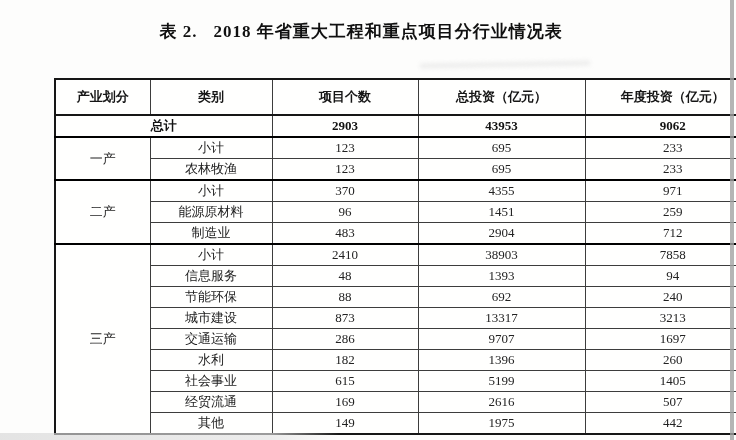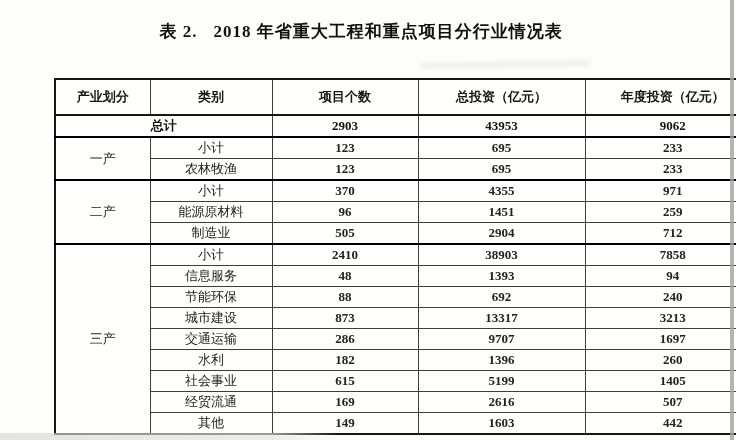--- a/index.html
+++ b/index.html
@@ -49,21 +49,21 @@
     line-height:34px;
     font-weight:bold;
     font-size:13px;
     color:#151515;
     border-bottom:2px solid #161616;
   }
   tr.thick-top td { border-top:2px solid #000000; }
   .total-row td { font-weight:bold; color:#131313; }
   .industry-cell { font-size:13px; color:#2a2a2a; }
   .cat-cell { font-size:13px; }
-  .num-cell { font-size:13px;font-weight:bold; }
+  .num-cell { font-size:13px; }
 
   
   .edge-right {
     position:absolute; top:0; right:2px;
     width:4px; height:440px;
     background:#a3a3a3;
     opacity:.8;
     filter:blur(0.6px);
   }
   .edge-bottom {
@@ -133,21 +133,21 @@
           <td class="num-cell">971</td>
         </tr>
         <tr>
           <td class="cat-cell">能源原材料</td>
           <td class="num-cell">96</td>
           <td class="num-cell">1451</td>
           <td class="num-cell">259</td>
         </tr>
         <tr>
           <td class="cat-cell">制造业</td>
-          <td class="num-cell">505</td>
+          <td class="num-cell">483</td>
           <td class="num-cell">2904</td>
           <td class="num-cell">712</td>
         </tr>
         <tr class="thick-top">
           <td class="industry-cell" rowspan="9">三产</td>
           <td class="cat-cell">小计</td>
           <td class="num-cell">2410</td>
           <td class="num-cell">38903</td>
           <td class="num-cell">7858</td>
         </tr>
@@ -189,21 +189,21 @@
         </tr>
         <tr>
           <td class="cat-cell">经贸流通</td>
           <td class="num-cell">169</td>
           <td class="num-cell">2616</td>
           <td class="num-cell">507</td>
         </tr>
         <tr>
           <td class="cat-cell">其他</td>
           <td class="num-cell">149</td>
-          <td class="num-cell">1603</td>
+          <td class="num-cell">1975</td>
           <td class="num-cell">442</td>
         </tr>
       </tbody>
   </table>
 
   <div class="smudge-top"></div>
   <div class="edge-right"></div>
   <div class="edge-bottom"></div>
 </div>
 

